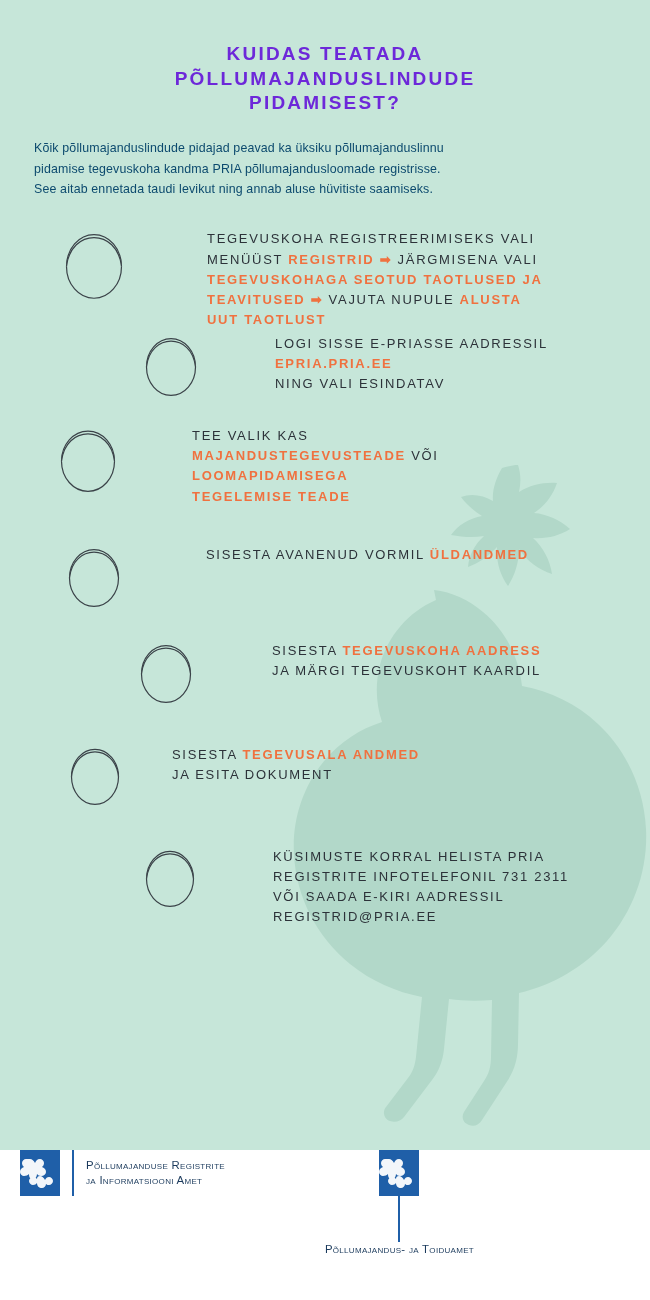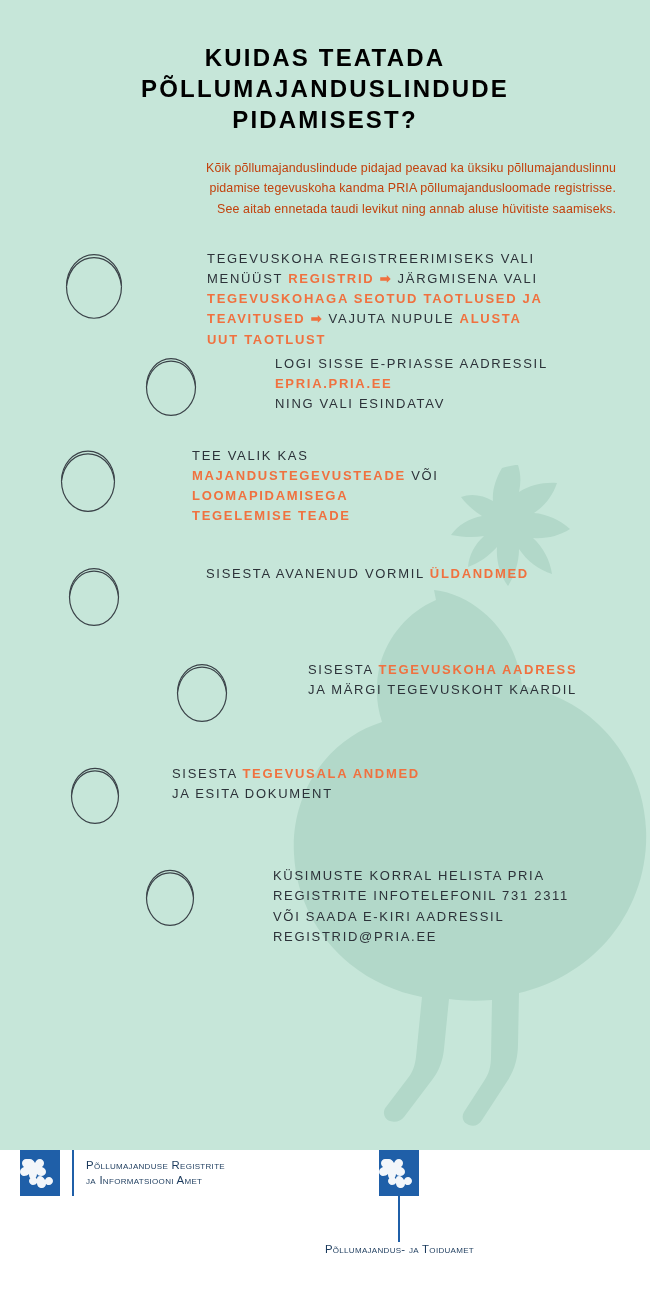--- a/index.html
+++ b/index.html
@@ -34,31 +34,31 @@
     height: 100%;
     display: block;
   }
   .content {
     position: relative;
     z-index: 2;
   }
   .title {
     text-align: center;
     padding: 42px 40px 0 40px;
-    color: #000000;
-    font-size: 24px;
+    color: #6d28d9;
+    font-size: 19px;
     font-weight: bold;
     letter-spacing: 2.2px;
     line-height: 1.30;
   }
   .title div { white-space: nowrap; }
   .intro {
-    text-align: right;
+    text-align: left;
     padding: 22px 34px 0 34px;
-    color: #c2410c;
+    color: #0c4a6e;
     font-size: 12.4px;
     line-height: 1.65;
     letter-spacing: 0.15px;
   }
   .steps {
     margin-top: 26px;
   }
   .step {
     position: relative;
     display: flex;
@@ -197,21 +197,21 @@
           <div class="egg">
             <svg width="52" height="66" viewBox="0 0 52 66">
               <ellipse cx="26" cy="36.96" rx="24.5" ry="28.38" fill="none" stroke="#3a4248" stroke-width="1.2"></ellipse>
               <path d="M 1.5 36.96 C 5.2 2.64, 46.800000000000004 2.64, 50.5 36.96" fill="#c6e6d9" stroke="#3a4248" stroke-width="1.2"></path>
             </svg>
           </div>
           <div class="step-text" style="margin-left: 86px;">
             <div><span>SISESTA AVANENUD VORMIL </span><span class="hl">ÜLDANDMED</span></div>
           </div>
         </div>
-        <div class="step" style="margin-top: 30px; padding-left: 140px; margin-left: 36px;">
+        <div class="step" style="margin-top: 30px; padding-left: 140px;">
           <div class="egg">
             <svg width="52" height="66" viewBox="0 0 52 66">
               <ellipse cx="26" cy="36.96" rx="24.5" ry="28.38" fill="none" stroke="#3a4248" stroke-width="1.2"></ellipse>
               <path d="M 1.5 36.96 C 5.2 2.64, 46.800000000000004 2.64, 50.5 36.96" fill="#c6e6d9" stroke="#3a4248" stroke-width="1.2"></path>
             </svg>
           </div>
           <div class="step-text" style="margin-left: 80px;">
             <div><span>SISESTA </span><span class="hl">TEGEVUSKOHA AADRESS</span></div>
             <div><span>JA MÄRGI TEGEVUSKOHT KAARDIL</span></div>
           </div>

